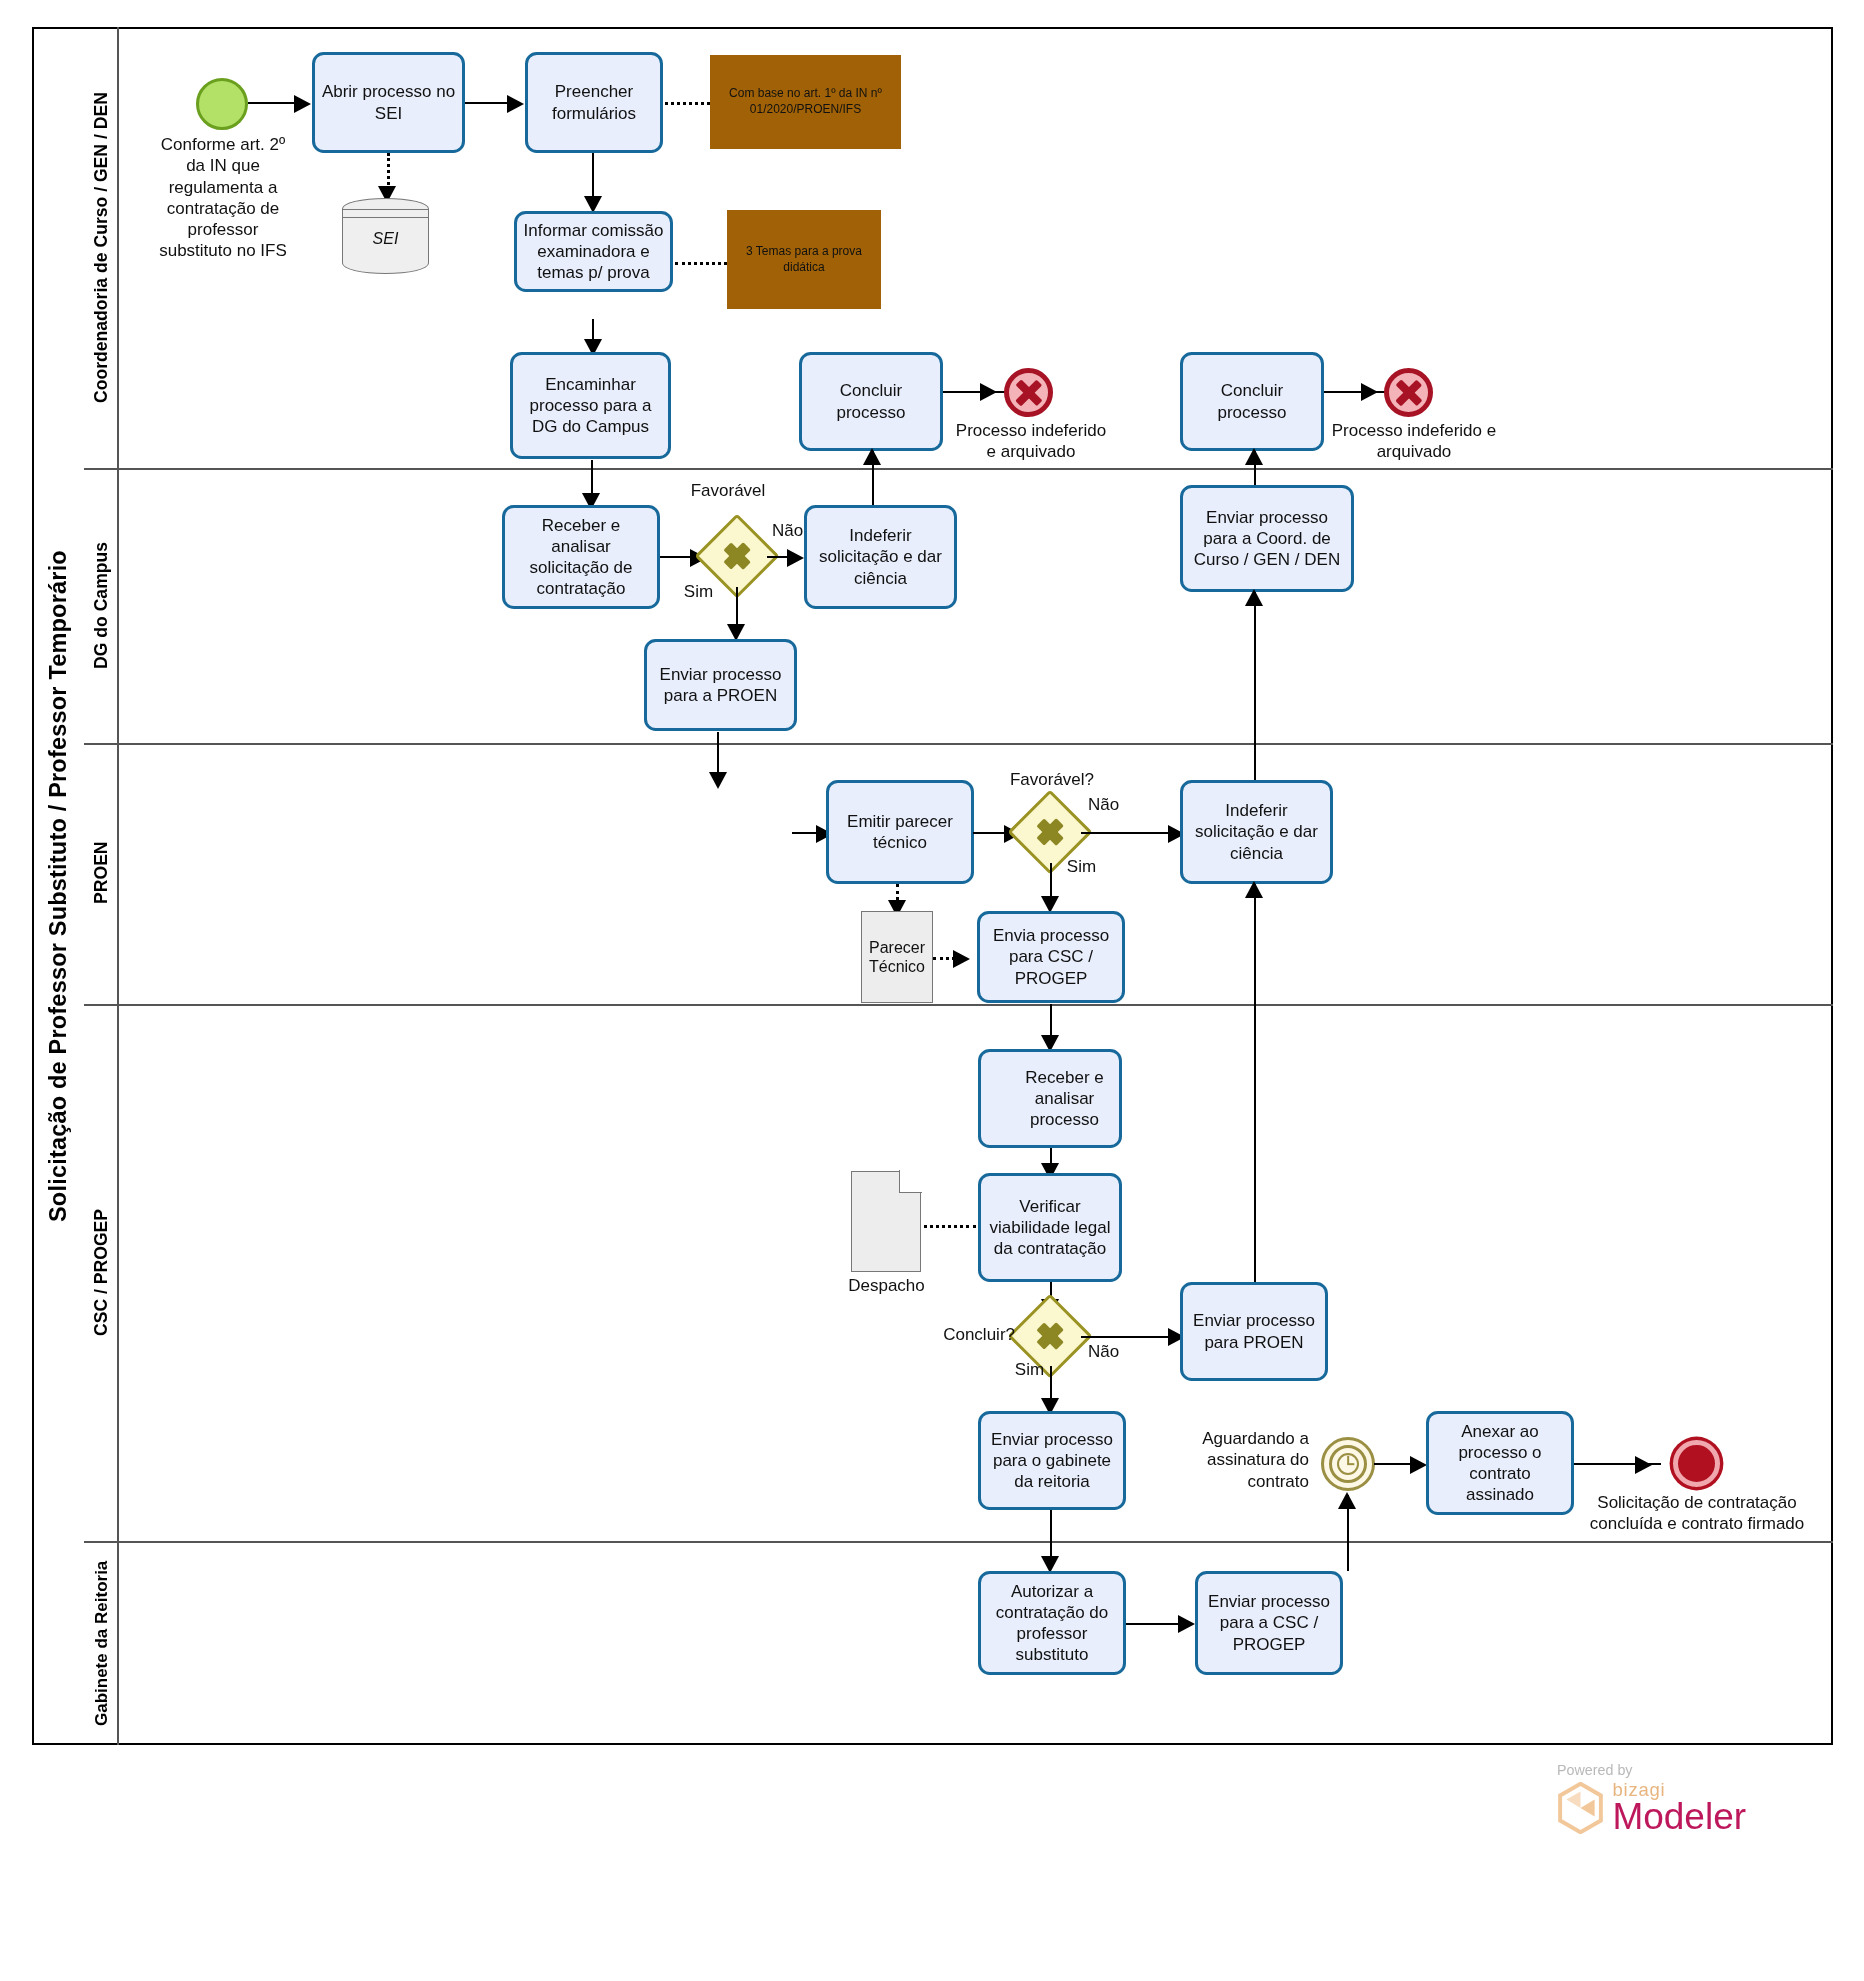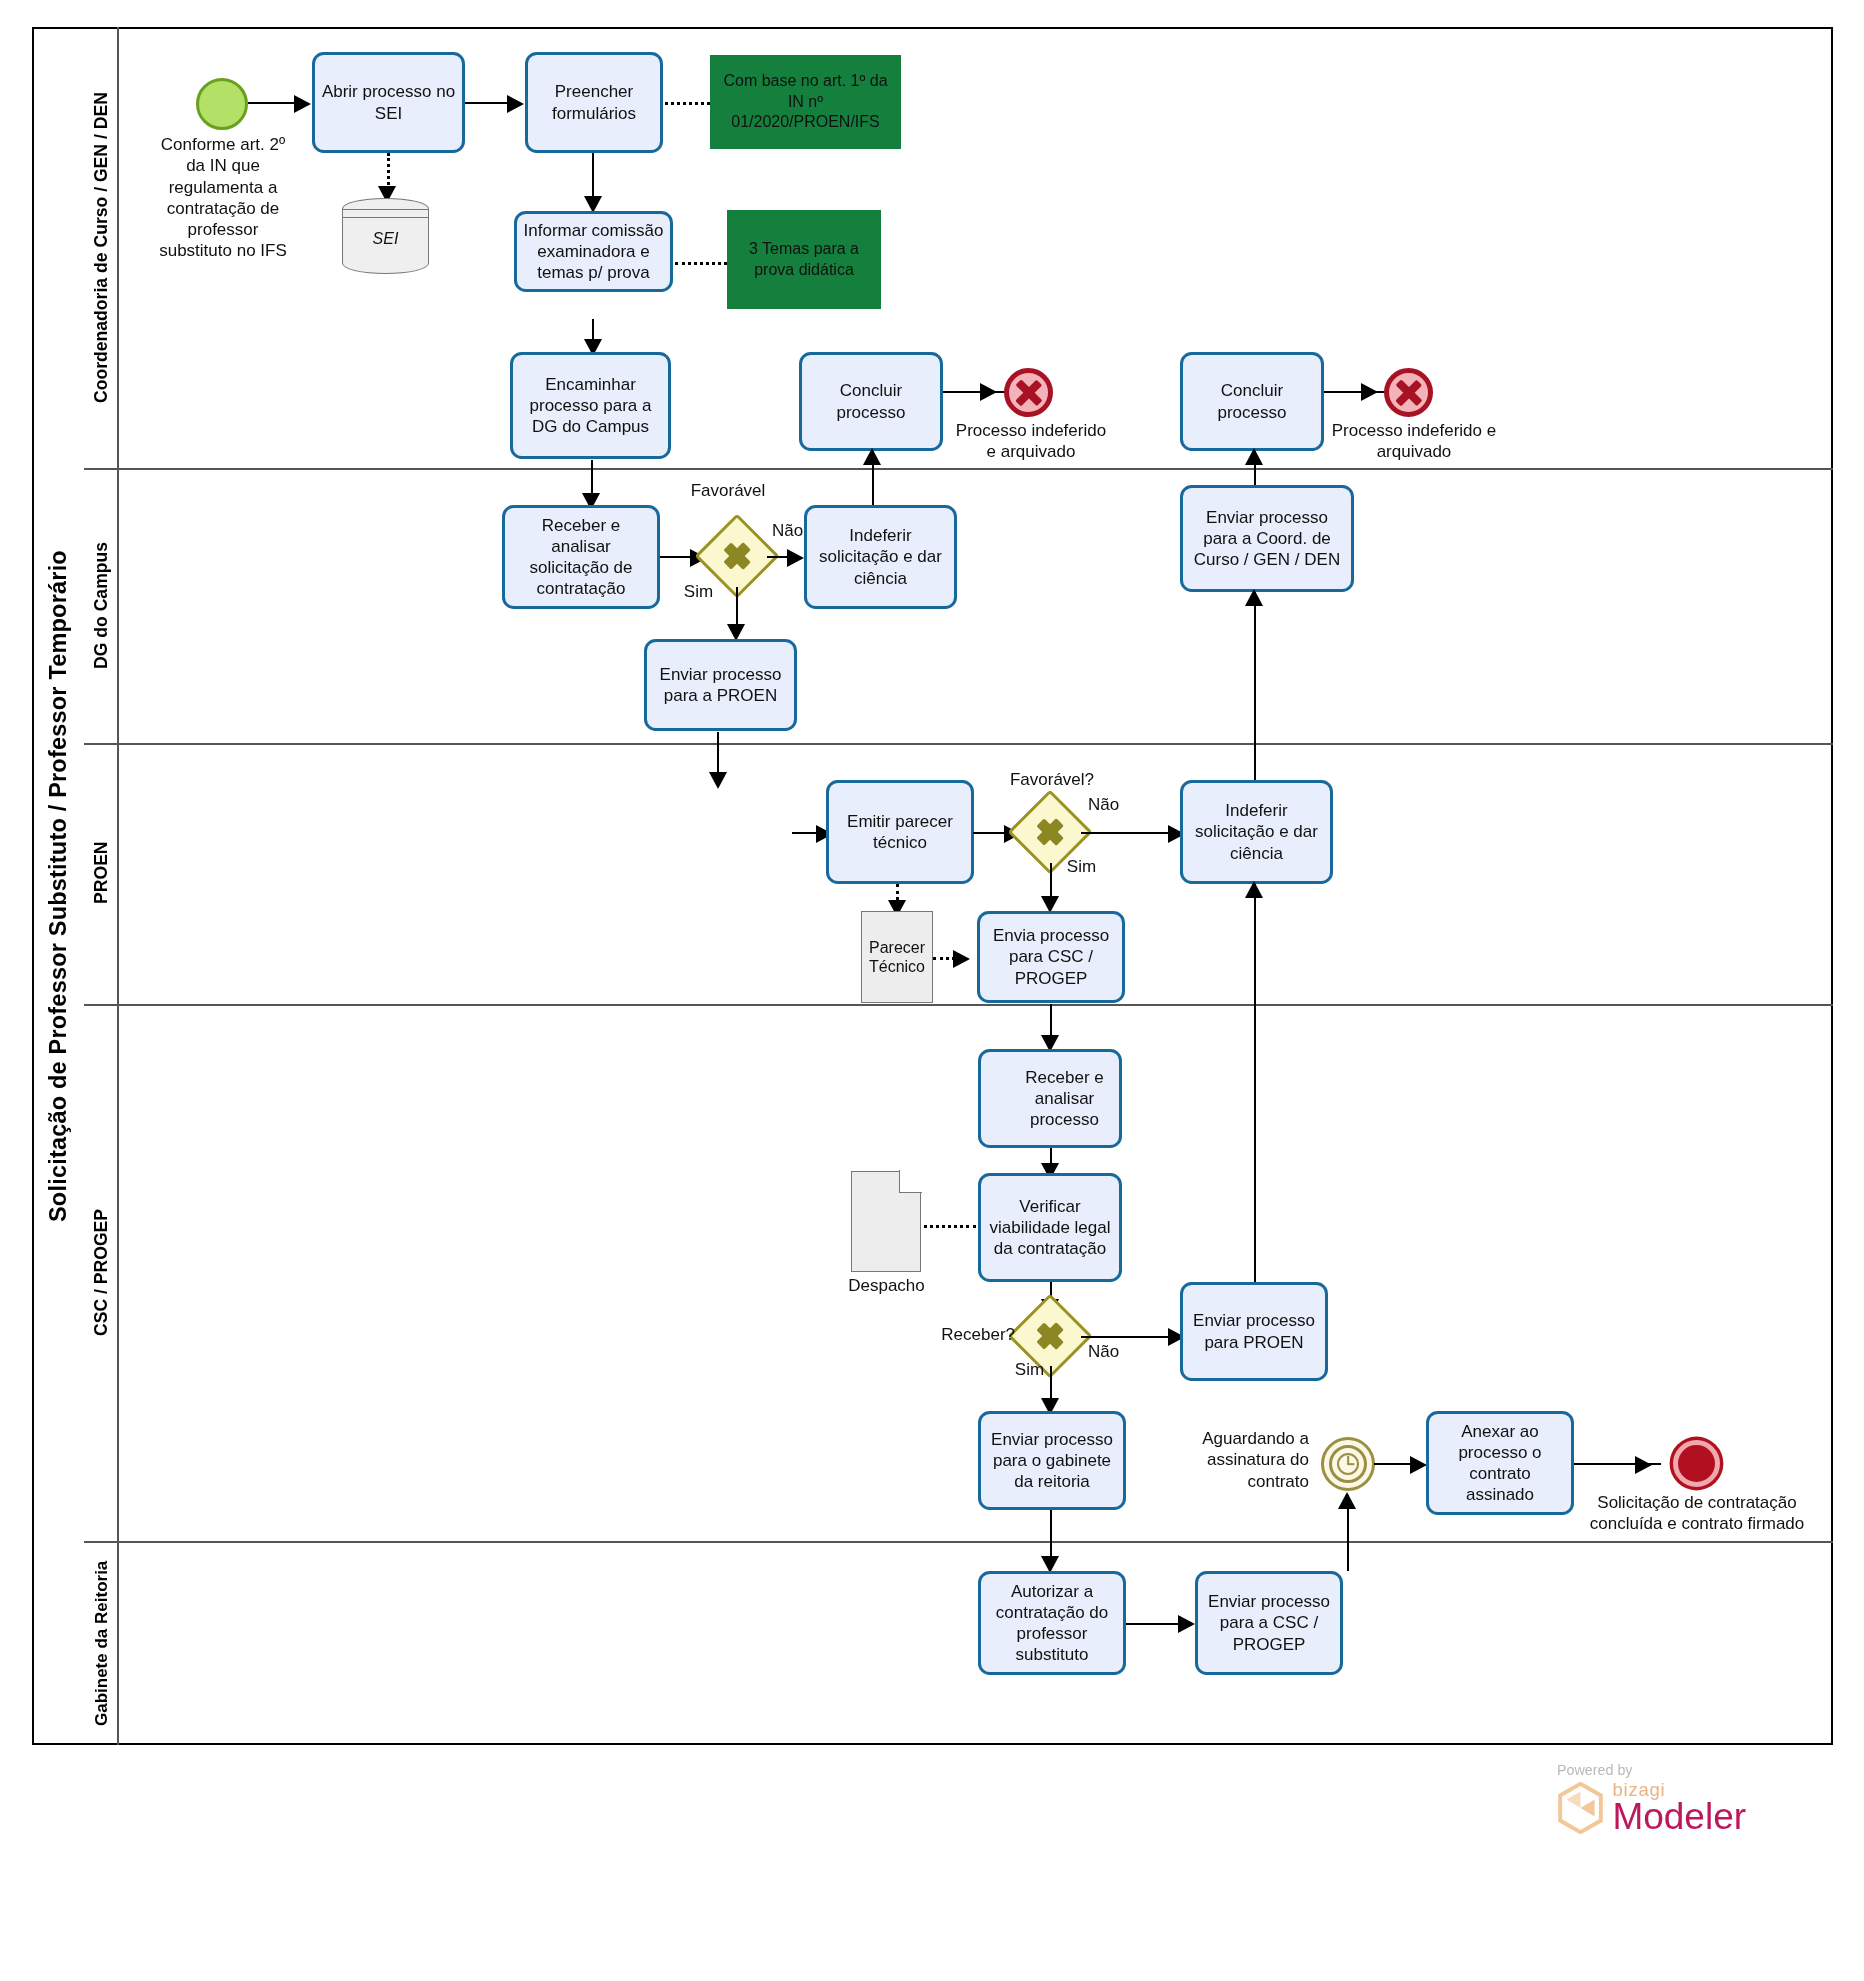--- a/index.html
+++ b/index.html
@@ -37,23 +37,23 @@
   .gw{position:absolute;box-sizing:border-box;}
   .gw .dia{position:absolute;inset:0;background:#fbf7cf;border:3.4px solid #9a9324;
     transform:rotate(45deg);border-radius:3.4px;}
   .gw .xm{position:absolute;inset:0;}
   .gw .xm:before,.gw .xm:after{content:"";position:absolute;left:50%;top:50%;
     width:46%;height:11px;background:#8d8723;border-radius:1.7px;}
   .gw .xm:before{transform:translate(-50%,-50%) rotate(45deg);}
   .gw .xm:after{transform:translate(-50%,-50%) rotate(-45deg);}
 
   
-  .annot{position:absolute;box-sizing:border-box;background:#15803d;
+  .annot{position:absolute;box-sizing:border-box;background:#a16207;
     display:flex;align-items:center;justify-content:center;text-align:center;
-    font-size:16px;color:#111;line-height:1.3;padding:3.4px 6.7px;}
+    font-size:12px;color:#111;line-height:1.3;padding:3.4px 6.7px;}
 
   .datastore{position:absolute;box-sizing:border-box;}
   .datastore .cyl{position:absolute;inset:0;background:#efefef;border:1.7px solid #777;
     border-radius:50% / 14%;}
   .datastore .ln{position:absolute;left:0;right:0;height:0;border-top:1.7px solid #777;}
   .datastore .lbl{position:absolute;left:0;right:0;top:50%;transform:translateY(-40%);
     text-align:center;font-size:16px;color:#111;}
 
   .docart{position:absolute;box-sizing:border-box;background:#ededed;border:1.7px solid #777;
     display:flex;align-items:center;justify-content:center;text-align:center;
@@ -241,21 +241,21 @@
     <div class="fold"></div>
   </div>
   <div class="lbl" style="left:836px;top:1275px;width:101px;">Despacho</div>
 
   <div class="ln-v" style="left:1050px;top:1282px;height:22px;"></div>
   <div class="arw d" style="left:1041px;top:1299px;"></div>
   <div class="gw" style="left:1020px;top:1306px;width:60px;height:60px;">
     <div class="dia"></div>
     <div class="xm"></div>
   </div>
-  <div class="lbl r" style="left:908px;top:1324px;width:107px;">Receber?</div>
+  <div class="lbl r" style="left:908px;top:1324px;width:107px;">Concluir?</div>
   <div class="lbl" style="left:1081px;top:1341px;width:45px;">Não</div>
   <div class="lbl" style="left:1007px;top:1359px;width:45px;">Sim</div>
 
   <div class="ln-h" style="left:1081px;top:1336px;width:99px;"></div>
   <div class="arw r" style="left:1168px;top:1328px;"></div>
   <div class="task" style="left:1180px;top:1282px;width:148px;height:99px;">Enviar processo para PROEN</div>
 
   <div class="ln-v" style="left:1254px;top:884px;height:398px;"></div>
   <div class="arw u" style="left:1245px;top:881px;"></div>
 

